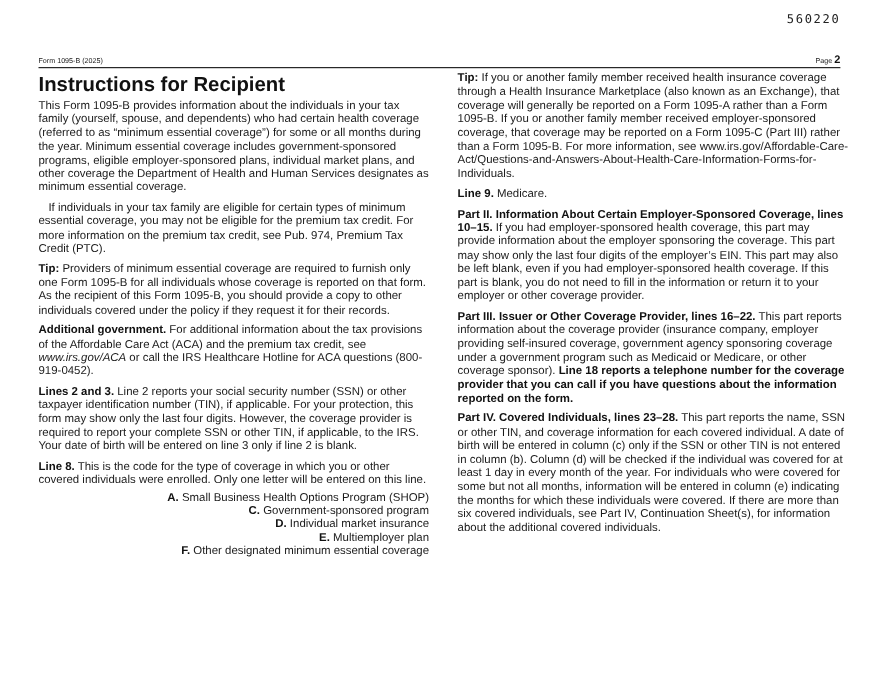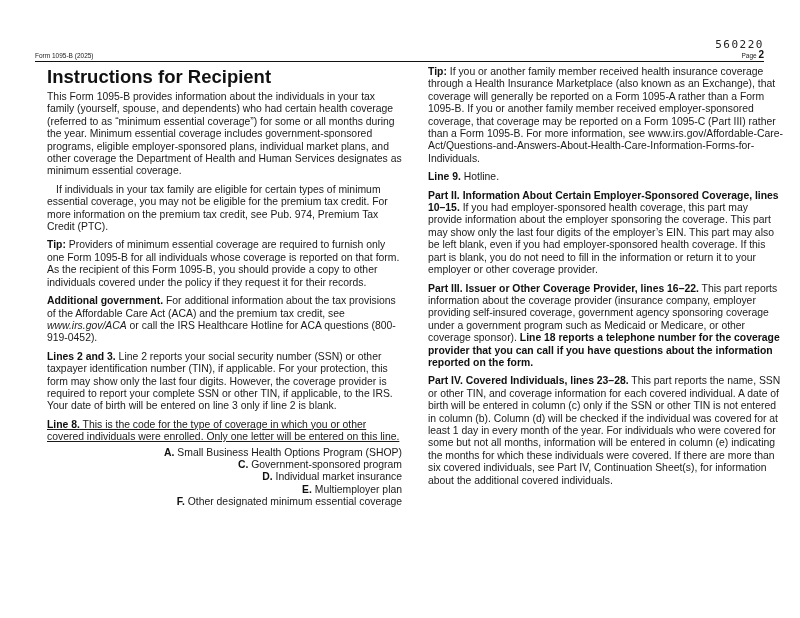--- a/index.html
+++ b/index.html
@@ -1,35 +1,35 @@
 <!DOCTYPE html>
 <html><head>
   <meta charset="utf-8">
   <style>
     html, body { margin: 0; padding: 0; background: #ffffff; }
     body {
       width: 800px; height: 618px; position: relative; overflow: hidden;
       font-family: "Liberation Sans", sans-serif; color: #1a1a1a;
     }
     .code {
-      position: absolute; top: 38px; right: 36px;
+      position: absolute; top: 11px; right: 36px;
       font-family: "DejaVu Sans Mono", monospace; font-size: 11px; letter-spacing: 1.5px;
       color: #222;
     }
     .hdr {
       position: absolute; left: 35px; right: 36px; top: 48px; height: 13px;
       border-bottom: 1.5px solid #111;
       font-size: 6.5px; color: #222;
     }
     .hdr .left { position: absolute; left: 0; bottom: 2px; }
     .hdr .right { position: absolute; right: 0; bottom: 1px; font-size: 6.5px; }
     .hdr .right b { font-size: 10px; font-weight: bold; }
     .col {
       position: absolute; top: 64px;
-      font-size: 10.4px; line-height: 12.4px; color: #1a1a1a; margin-left: 12px;
+      font-size: 10.4px; line-height: 12.4px; color: #1a1a1a;
     }
     .col.left { left: 35px; width: 355px; }
     .col.right { left: 416px; width: 355px; top: 66px; }
     h1 {
       margin: 2px 0 3px 0; font-size: 18.5px; line-height: 22px; font-weight: bold; color: #111;
     }
     p { margin: 0 0 6px 0; }
     p.indent { text-indent: 9px; }
     b { font-weight: bold; color: #111; }
     i { }
@@ -46,29 +46,29 @@
   <span class="right"><span>Page</span> <b>2</b></span>
 </div>
 
 <div class="col left">
   <h1>Instructions for Recipient</h1>
   <p>This Form 1095-B provides information about the individuals in your tax family (yourself, spouse, and dependents) who had certain health coverage (referred to as “minimum essential coverage”) for some or all months during the year. Minimum essential coverage includes government-sponsored programs, eligible employer-sponsored plans, individual market plans, and other coverage the Department of Health and Human Services designates as minimum essential coverage.</p>
   <p class="indent">If individuals in your tax family are eligible for certain types of minimum essential coverage, you may not be eligible for the premium tax credit. For more information on the premium tax credit, see Pub. 974, Premium Tax Credit (PTC).</p>
   <p><b>Tip:</b><span> Providers of minimum essential coverage are required to furnish only one Form 1095-B for all individuals whose coverage is reported on that form. As the recipient of this Form 1095-B, you should provide a copy to other individuals covered under the policy if they request it for their records.</span></p>
   <p><b>Additional government.</b><span> For additional information about the tax provisions of the Affordable Care Act (ACA) and the premium tax credit, see </span><i>www.irs.gov/ACA</i><span> or call the IRS Healthcare Hotline for ACA questions (800-919-0452).</span></p>
   <p><b>Lines 2 and 3.</b><span> Line 2 reports your social security number (SSN) or other taxpayer identification number (TIN), if applicable. For your protection, this form may show only the last four digits. However, the coverage provider is required to report your complete SSN or other TIN, if applicable, to the IRS. Your date of birth will be entered on line 3 only if line 2 is blank.</span></p>
-  <p style="margin-bottom:3px;text-decoration:underline;"><b>Line 8.</b><span> This is the code for the type of coverage in which you or other covered individuals were enrolled. Only one letter will be entered on this line.</span></p>
+  <p style="margin-bottom:3px;"><b>Line 8.</b><span> This is the code for the type of coverage in which you or other covered individuals were enrolled. Only one letter will be entered on this line.</span></p>
   <ul class="codes">
     <li><b>A.</b><span> Small Business Health Options Program (SHOP)</span></li>
     <li><b>C.</b><span> Government-sponsored program</span></li>
     <li><b>D.</b><span> Individual market insurance</span></li>
     <li><b>E.</b><span> Multiemployer plan</span></li>
     <li><b>F.</b><span> Other designated minimum essential coverage</span></li>
   </ul>
 </div>
 
 <div class="col right">
   <p><b>Tip:</b><span> If you or another family member received health insurance coverage through a Health Insurance Marketplace (also known as an Exchange), that coverage will generally be reported on a Form 1095-A rather than a Form 1095-B. If you or another family member received employer-sponsored coverage, that coverage may be reported on a Form 1095-C (Part III) rather than a Form 1095-B. For more information, see www.irs.gov/Affordable-Care-Act/Questions-and-Answers-About-Health-Care-Information-Forms-for-Individuals.</span></p>
-  <p><b>Line 9.</b><span> Hotline.</span></p>
+  <p><b>Line 9.</b><span> Medicare.</span></p>
   <p><b>Part II. Information About Certain Employer-Sponsored Coverage, lines 10–15.</b><span> If you had employer-sponsored health coverage, this part may provide information about the employer sponsoring the coverage. This part may show only the last four digits of the employer’s EIN. This part may also be left blank, even if you had employer-sponsored health coverage. If this part is blank, you do not need to fill in the information or return it to your employer or other coverage provider.</span></p>
   <p><b>Part III. Issuer or Other Coverage Provider, lines 16–22.</b><span> This part reports information about the coverage provider (insurance company, employer providing self-insured coverage, government agency sponsoring coverage under a government program such as Medicaid or Medicare, or other coverage sponsor). </span><b>Line 18 reports a telephone number for the coverage provider that you can call if you have questions about the information reported on the form.</b></p>
   <p><b>Part IV. Covered Individuals, lines 23–28.</b><span> This part reports the name, SSN or other TIN, and coverage information for each covered individual. A date of birth will be entered in column (c) only if the SSN or other TIN is not entered in column (b). Column (d) will be checked if the individual was covered for at least 1 day in every month of the year. For individuals who were covered for some but not all months, information will be entered in column (e) indicating the months for which these individuals were covered. If there are more than six covered individuals, see Part IV, Continuation Sheet(s), for information about the additional covered individuals.</span></p>
 </div>
 
 </body></html>

